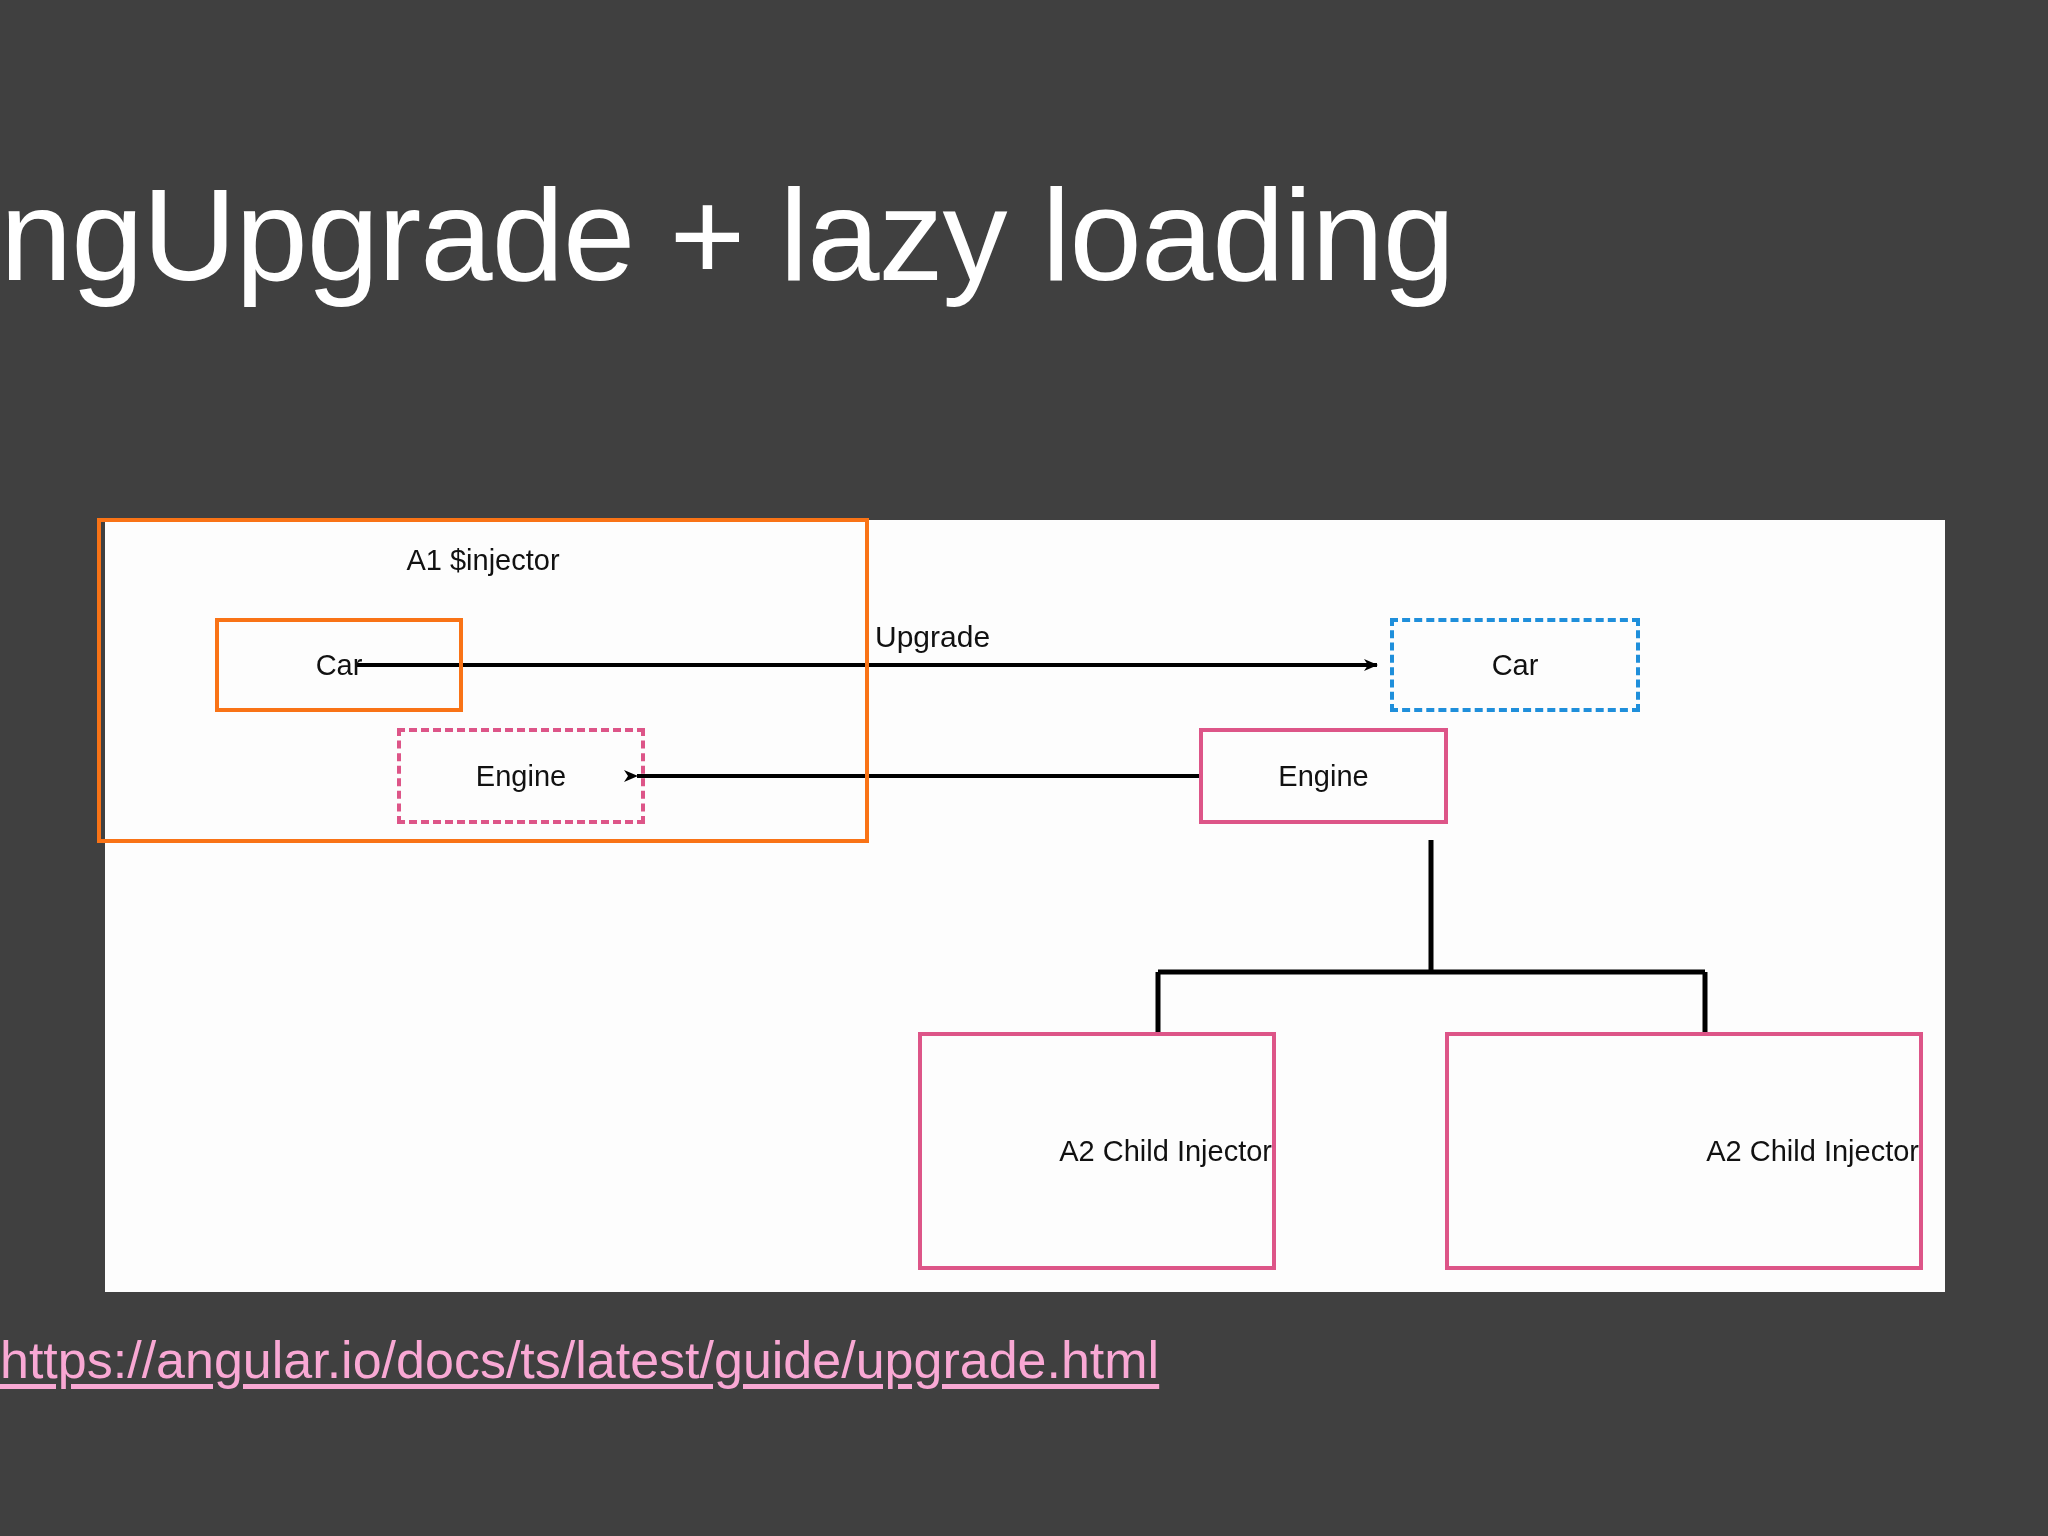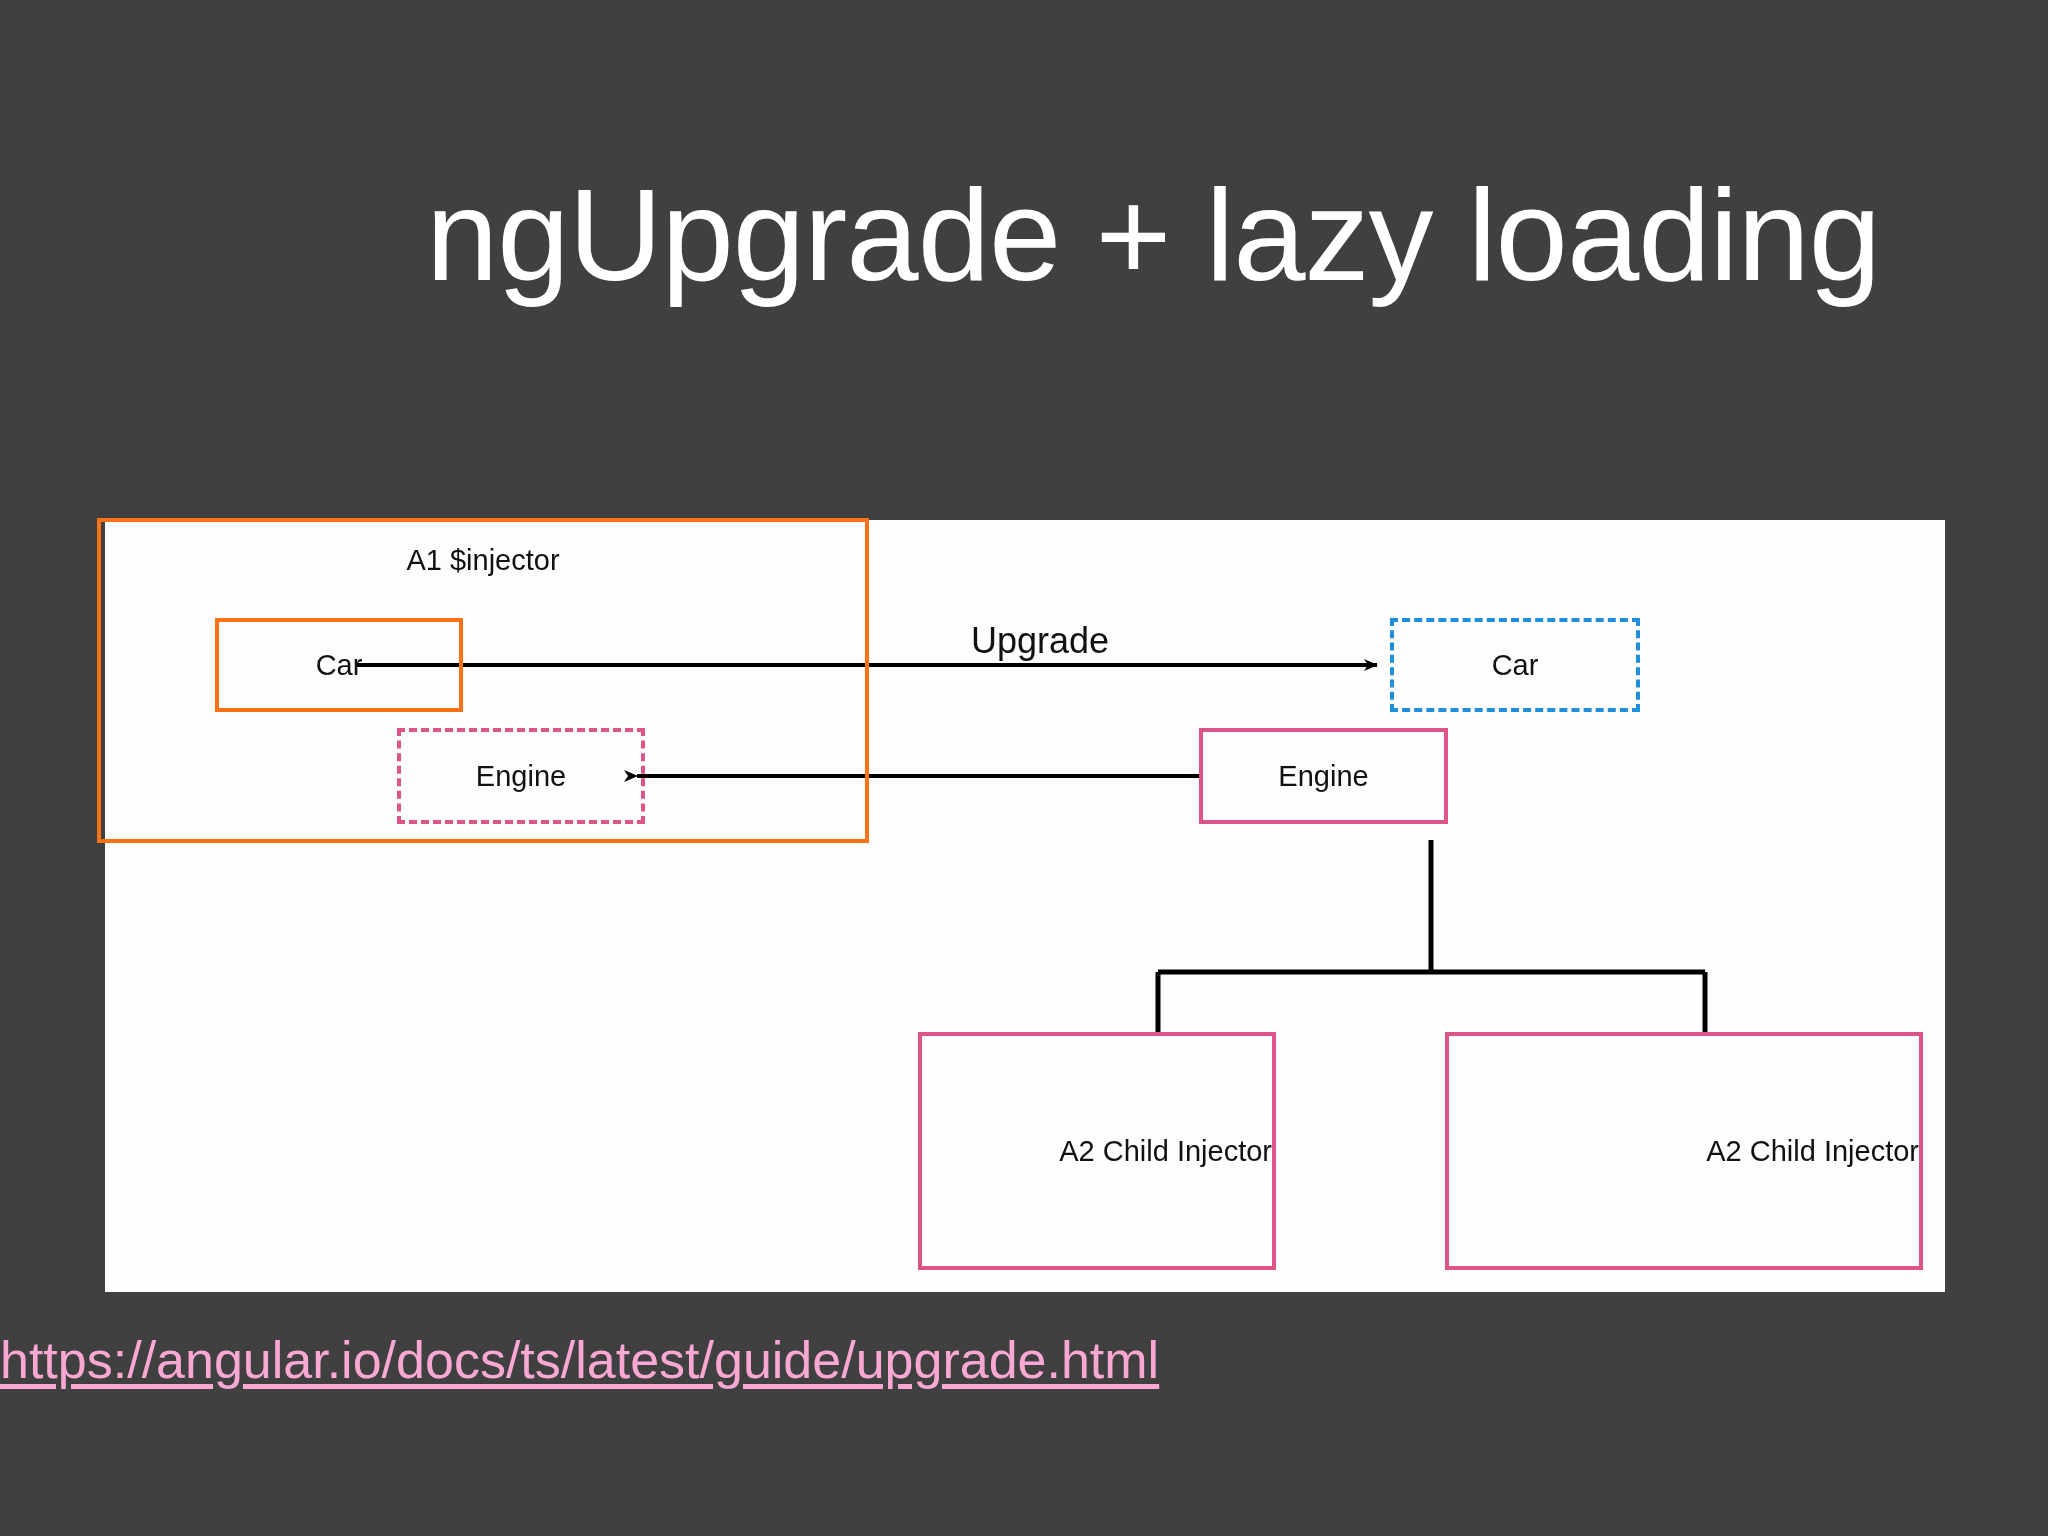--- a/index.html
+++ b/index.html
@@ -14,21 +14,21 @@
     overflow: hidden;
     font-family: "Liberation Sans", sans-serif;
   }
 
   
   #slide-title {
     position: absolute;
     left: 0;
     top: 170px;
     width: 1880px;
-    text-align: right;
+    text-align: left;
     color: #ffffff;
     font-family: "Liberation Sans", sans-serif;
     font-weight: 300;
     font-size: 130px;
     letter-spacing: -1px;
     line-height: 1.0;
     white-space: nowrap;
   }
 
   
@@ -87,23 +87,22 @@
     width: 1840px;
     height: 772px;
     pointer-events: none;
   }
 
   
   .arrow-label {
     position: absolute;
     color: #111111;
     font-family: "Liberation Sans", sans-serif;
-    font-size: 36px;
+    font-size: 30px;
     white-space: nowrap;
-    text-align: center;
   }
 
   
   #source-link {
     position: absolute;
     left: 0;
     top: 1330px;
     width: 1965px;
     color: #f9a8d4;
     font-family: "Liberation Sans", sans-serif;

